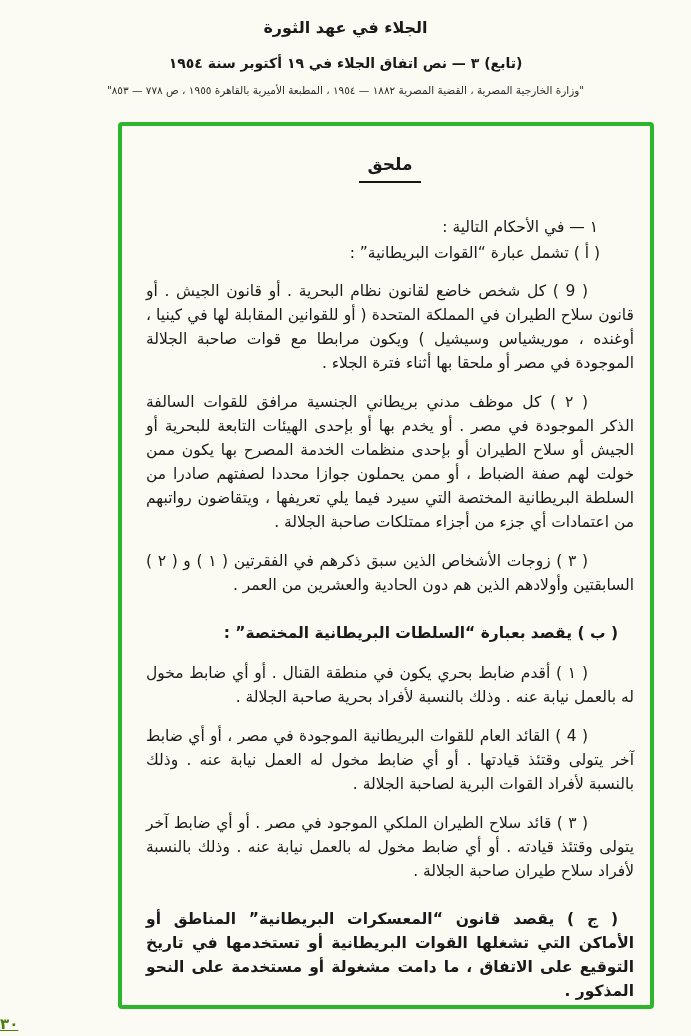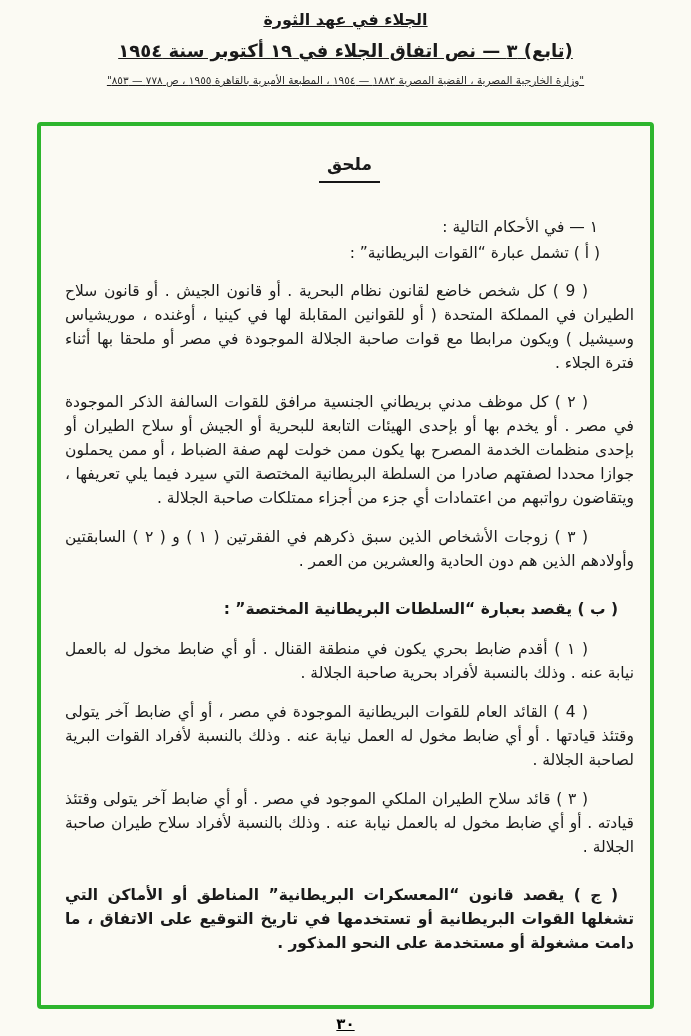--- a/index.html
+++ b/index.html
@@ -9,31 +9,31 @@
     height: 1036px;
     background: #fbfaf3;
     font-family: "DejaVu Sans", sans-serif;
     color: #1a1a1a;
     position: relative;
     direction: rtl;
     overflow: hidden;
   }
 
   
-  .doc-header { text-align: center; padding-top: 10px; text-decoration: underline; }
+  .doc-header { text-align: center; padding-top: 18px; }
   .doc-title   { font-size: 16px; font-weight: bold; }
-  .doc-subtitle{ font-size: 18px; font-weight: bold; margin-top: 11px; }
+  .doc-subtitle{ font-size: 14px; font-weight: bold; margin-top: 18px; }
   .doc-source  { font-size: 10.5px; margin-top: 13px; color: #2a2a2a; }
 
   
   .green-box {
     position: absolute;
     top: 122px;
     right: 37px;
-    width: 617px;
+    width: 536px;
     height: 887px;
     border: 4px solid #2db52d;
     border-radius: 4px;
     padding: 24px 16px 0 24px;
     overflow: hidden;
   }
 
   .annex-heading { text-align: center; margin: 4px 0 32px; }
   .annex-word {
     display: inline-block;
@@ -52,24 +52,24 @@
   .ind-top      { text-indent: 36px; margin-bottom: 2px; }
   .ind-letter-a { text-indent: 34px; margin-bottom: 14px; }
   .ind-letter   { text-indent: 16px; margin-bottom: 16px; }
   .ind-num      { text-indent: 46px; }
   .gap-before   { margin-top: 24px; font-weight: bold; }
 
   .page-number {
     position: absolute;
     bottom: 3px;
     left: 0; right: 0;
-    text-align: center;
+    text-align: left;
     font-size: 15px;
     font-weight: bold;
-    color: #000000;
+    color: #4d7c0f;
     text-decoration: underline;
   }
 </style>
 </head>
 <body>
 
 <header class="doc-header">
   <div class="doc-title">الجلاء في عهد الثورة</div>
   <div class="doc-subtitle">(تابع) ٣ — نص اتفاق الجلاء في ١٩ أكتوبر سنة ١٩٥٤</div>
   <div class="doc-source">"وزارة الخارجية المصرية ، القضية المصرية ١٨٨٢ — ١٩٥٤ ، المطبعة الأميرية بالقاهرة ١٩٥٥ ، ص ٧٧٨ — ٨٥٣"</div>

